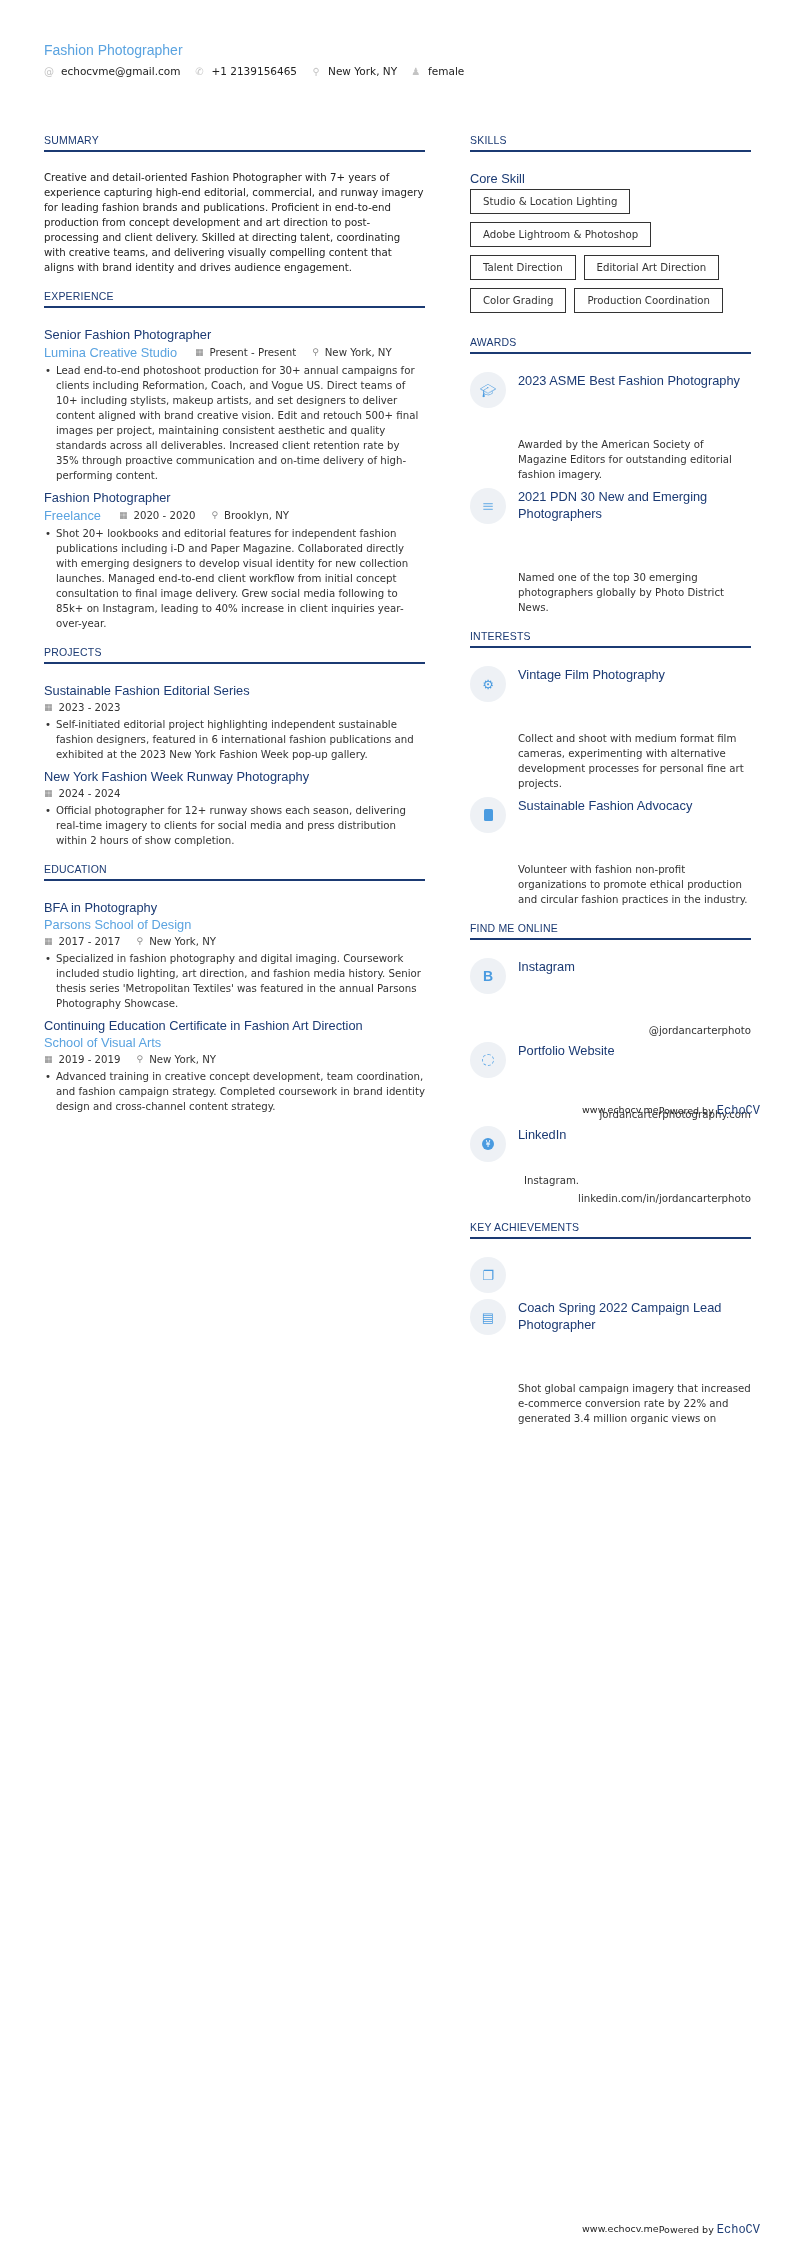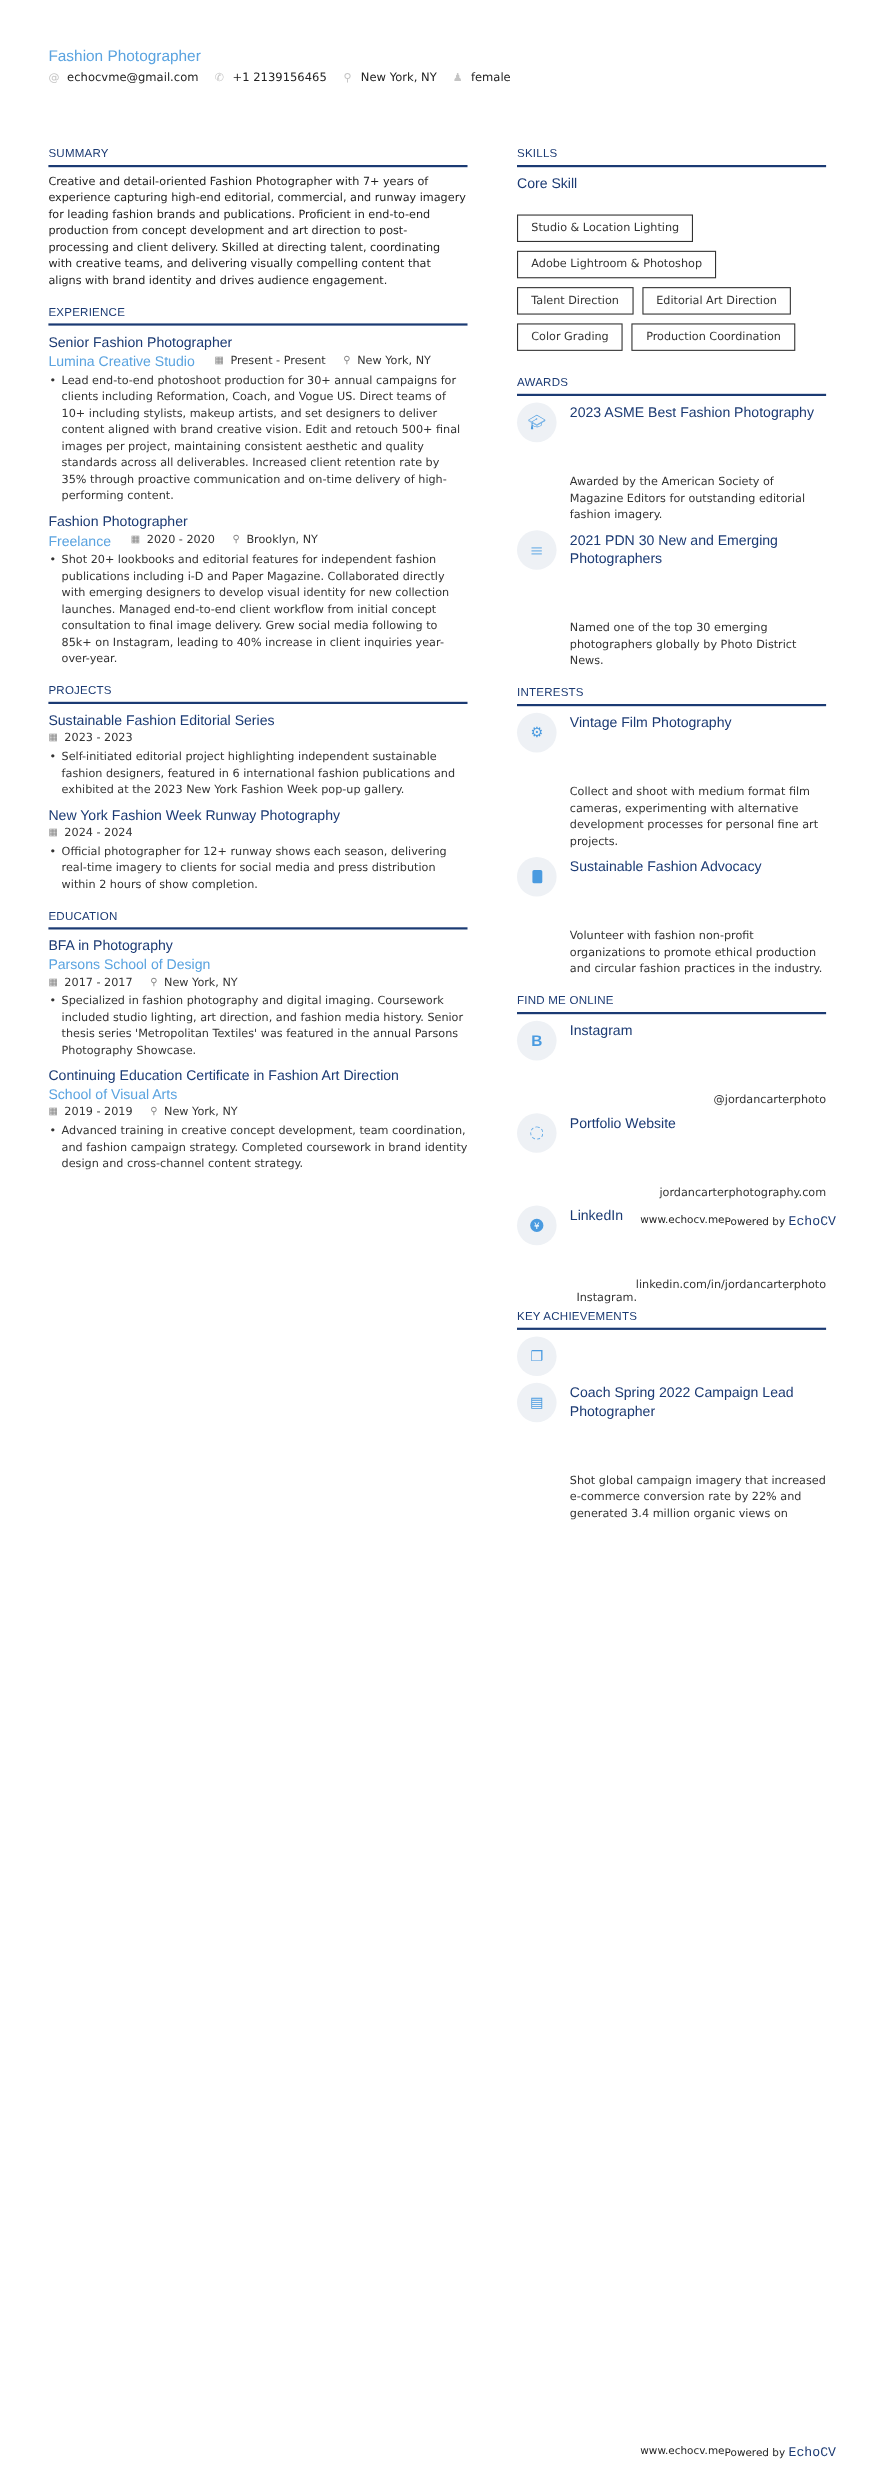--- a/index.html
+++ b/index.html
@@ -9,36 +9,36 @@
   .header { position: absolute; left: 44px; top: 40px; }
   .name { font-family: "Liberation Sans", sans-serif; font-size: 33px; color: #1b3a73; font-weight: normal; letter-spacing: 0.2px; line-height: 38px; }
   .title { font-family: "Liberation Sans", sans-serif; font-size: 14px; color: #5aa3e0; margin-top: 1px; line-height: 18px; }
   .contacts { display: flex; align-items: center; margin-top: 6px; font-size: 10.5px; color: #222; }
   .contact { display: flex; align-items: center; margin-right: 14px; }
   .contact .ic { color: #c4c4c4; font-size: 10px; margin-right: 7px; width: 10px; text-align: center; }
 
   .col-left { position: absolute; left: 44px; top: 133px; width: 381px; }
   .col-right { position: absolute; left: 470px; top: 133px; width: 281px; }
 
-  .sec-title { font-family: "Liberation Sans", sans-serif; font-size: 10.5px; color: #1b3a73; letter-spacing: 0.2px; line-height: 14px; padding-bottom: 3px; border-bottom: 2.5px solid #1b3a73; margin-bottom: 6px; text-transform: uppercase; }
+  .sec-title { font-family: "Liberation Sans", sans-serif; font-size: 10.5px; color: #1b3a73; letter-spacing: 0.2px; line-height: 14px; padding-bottom: 3px; border-bottom: 2.5px solid #1b3a73; margin-bottom: 18px; text-transform: uppercase; }
   .section { margin-bottom: 14px; }
 
   .body-text { font-size: 10.2px; line-height: 15px; color: #222; }
   .item-title { font-family: "Liberation Sans", sans-serif; font-size: 12.8px; color: #1b3a73; line-height: 17px; }
   .item-sub { font-family: "Liberation Sans", sans-serif; font-size: 12.8px; color: #5aa3e0; line-height: 17px; }
   .meta-row { display: flex; align-items: center; font-size: 10.2px; color: #333; line-height: 15px; margin: 1px 0 2px; text-align: center; }
   .meta-row .item-sub { margin-right: 18px; }
   .meta { display: flex; align-items: center; margin-right: 16px; }
   .meta .ic { color: #888; font-size: 9px; margin-right: 6px; }
   ul.bullets { list-style: none; padding-left: 0; }
   ul.bullets li { position: relative; padding-left: 12px; font-size: 10.2px; line-height: 15px; color: #333; }
   ul.bullets li::before { content: "•"; position: absolute; left: 1px; top: 0; color: #333; }
   .entry { margin-bottom: 6px; }
 
-  .skill-group { font-family: "Liberation Sans", sans-serif; font-size: 12.8px; color: #1b3a73; margin-bottom: 20px; line-height: 17px; }
+  .skill-group { font-family: "Liberation Sans", sans-serif; font-size: 12.8px; color: #1b3a73; margin-bottom: 2px; line-height: 17px; }
   .skills { display: flex; flex-wrap: wrap; }
   .skill { border: 1px solid #333; padding: 4px 12px; font-size: 10.2px; color: #333; margin: 0 8px 8px 0; line-height: 15px; }
 
   .icon-item { display: flex; margin-bottom: 6px; }
   .icon-circle { width: 36px; height: 36px; border-radius: 50%; background: #eef1f5; flex: 0 0 36px; display: flex; align-items: center; justify-content: center; margin-right: 12px; color: #4a9be0; font-size: 13px; }
   .icon-body { flex: 1; }
   .icon-body .item-title { margin-bottom: 3px; }
   .icon-body .body-text { color: #333; margin-top: 48px; }
   .online .item-title { margin-bottom: 2px; }
   .online .body-text { font-size: 10.2px; text-align: right; }

